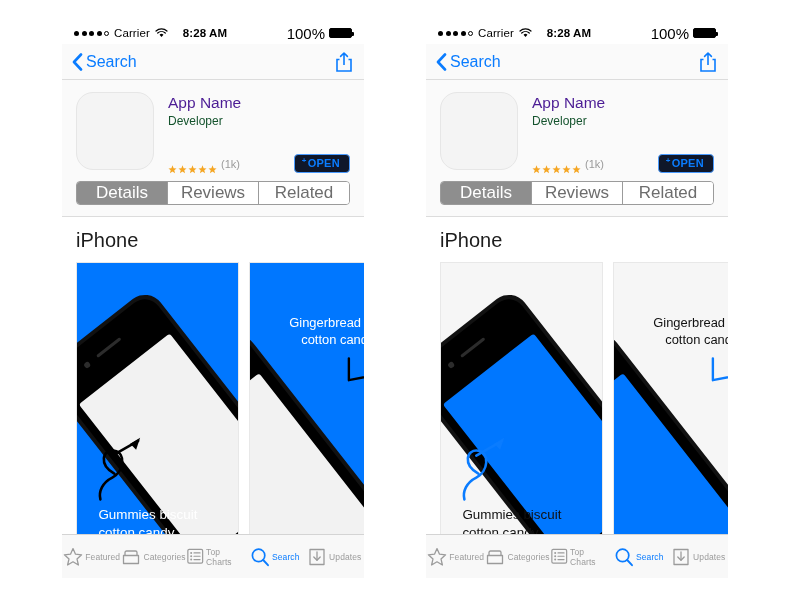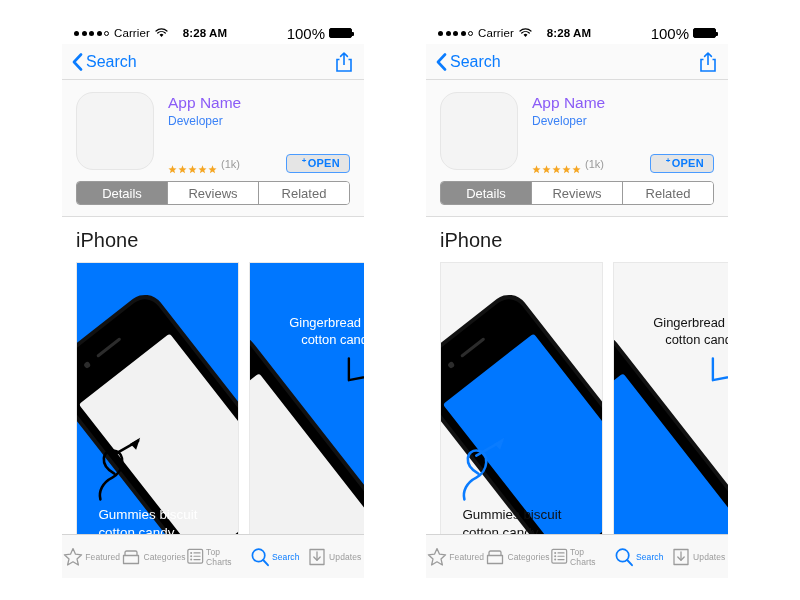--- a/index.html
+++ b/index.html
@@ -122,27 +122,27 @@
   .app-icon {
     width: 78px; height: 78px;
     border-radius: 17px;
     background: #f4f4f4;
     border: 1px solid #e6e6e6;
     flex: 0 0 auto;
   }
   .app-meta { flex: 1 1 auto; min-width: 0; position: relative; }
   .app-name {
     font-size: 15.5px;
-    color: #8b5cf6;
+    color: #4c1d95;
     line-height: 1.25;
     margin-top: 1px;
   }
   .app-dev {
     font-size: 12px;
-    color: #3b82f6;
+    color: #14532d;
     margin-top: 2px;
   }
   .rating-row {
     display: flex;
     align-items: center;
     gap: 4px;
     margin-top: 30px;
   }
   .stars { display: flex; gap: 1px; }
   .star { width: 9px; height: 9px; display: block; }
@@ -150,22 +150,22 @@
   .open-btn {
     position: absolute;
     right: 0;
     bottom: -3px;
     border: 1px solid #4a9bff;
     border-radius: 4px;
     color: #0a7cff;
     font-size: 11px;
     font-weight: bold;
     letter-spacing: 0.3px;
-    padding: 3px 9px 3px 15px;
-    background: #e5e5e5;
+    padding: 3px 9px 3px 7px;
+    background: #0f172a;
     cursor: pointer;
     line-height: 1;
   }
   .open-btn .iap {
     font-size: 8px;
     vertical-align: super;
     line-height: 0;
     margin-right: 1px;
   }
 
@@ -179,21 +179,21 @@
     overflow: hidden;
     width: 100%;
     position: relative;
     top: 0;
   }
   .seg {
     flex: 1 1 0;
     display: flex;
     align-items: center;
     justify-content: center;
-    font-size: 13px;
+    font-size: 17px;
     color: #6d6d6d;
     background: #fff;
     border-right: 1px solid #9b9b9b;
     cursor: pointer;
     user-select: none;
   }
   .seg:last-child { border-right: none; }
   .seg.active { background: #8e8e8e; color: #fff; }
   .seg-wrap { padding: 0 0 11px 0; }
 

